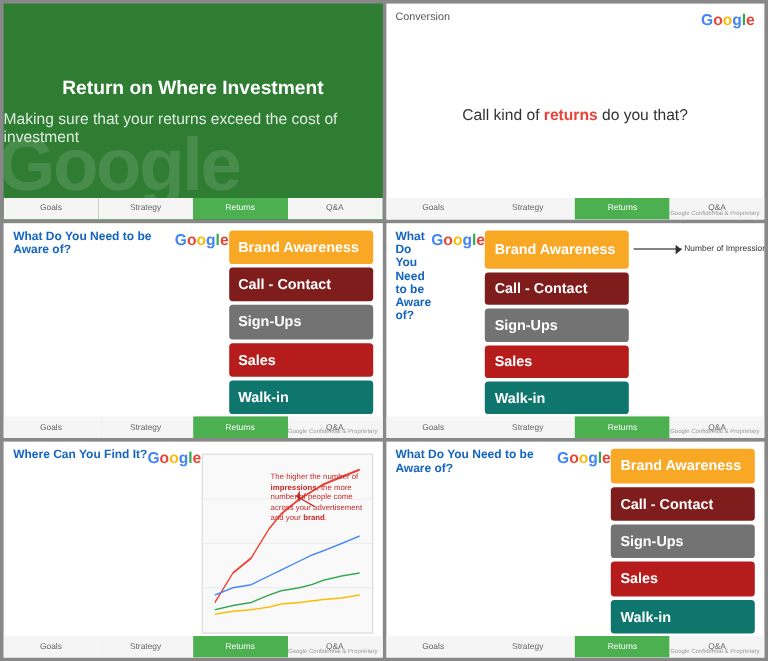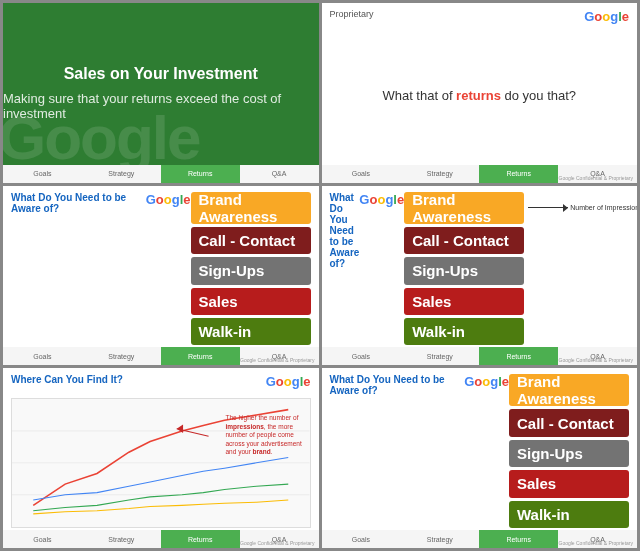--- a/index.html
+++ b/index.html
@@ -131,33 +131,33 @@
     }
     .list-items {
       display: flex;
       flex-direction: column;
       gap: 3px;
       flex: 1;
     }
     .list-btn {
       border-radius: 3px;
       padding: 3px 8px;
-      font-size: 15px;
+      font-size: 12px;
       color: white;
       font-weight: bold;
       display: flex;
       align-items: center;
       height: 32px;
       width: 120px;
     }
     .btn-yellow { background: #f9a825; }
     .btn-blue { background: #7f1d1d; }
     .btn-red { background: #737373; }
     .btn-darkred { background: #b71c1c; text-align: right; }
-    .btn-orange { background: #4d7c0f; }
+    .btn-orange { background: #0f766e; }
 
     
     .slide-4-row {
       display: flex;
       align-items: center;
       gap: 4px;
     }
     .arrow-indicator {
       display: flex;
       align-items: center;
@@ -187,21 +187,21 @@
       border-radius: 2px;
       display: flex;
       align-items: center;
       justify-content: center;
       font-size: 14px;
     }
 
     
     .slide-5 {
       display: flex;
-      flex-direction: column;
+      flex-direction: row;
       padding: 6px 8px 20px 8px;
     }
     .analytics-area {
       flex: 1;
       background: #f9f9f9;
       border: 1px solid #ddd;
       position: relative;
       overflow: hidden;
       margin-top: 4px;
     }
@@ -229,39 +229,39 @@
       right: 4px;
       font-size: 5px;
       color: #999;
     }
   </style>
 </head>
 <body>
 
 <div class="slide slide-1">
   <div class="google-watermark">Google</div>
-  <div class="main-title">Sales on Your Investment</div>
+  <div class="main-title">Return on Where Investment</div>
   <div class="subtitle">Making sure that your returns exceed the cost of investment</div>
   <div class="slide-bottom-bar">
     <div class="bar-item light">Goals</div>
     <div class="bar-item light">Strategy</div>
     <div class="bar-item active">Returns</div>
     <div class="bar-item light">Q&amp;A</div>
   </div>
 </div>
 
 <div class="slide slide-2">
   <div class="slide-header">
-    <span class="slide-tab-label">Proprietary</span>
+    <span class="slide-tab-label">Conversion</span>
     <span class="google-logo">
       <span class="g">G</span><span class="o1">o</span><span class="o2">o</span><span class="g2">g</span><span class="l">l</span><span class="e">e</span>
     </span>
   </div>
   <div class="slide-2-question">
-    <span>What that of </span><span class="highlight">returns</span><span> do you that?</span>
+    <span>Call kind of </span><span class="highlight">returns</span><span> do you that?</span>
   </div>
   <div class="slide-bottom-bar">
     <div class="bar-item light">Goals</div>
     <div class="bar-item light">Strategy</div>
     <div class="bar-item active">Returns</div>
     <div class="bar-item light">Q&amp;A</div>
   </div>
   <div class="small-copyright-2">Google Confidential &amp; Proprietary</div>
 </div>
 

